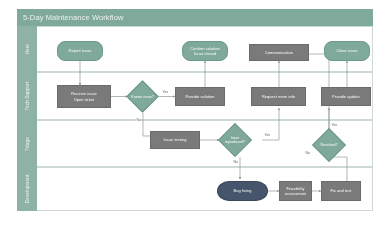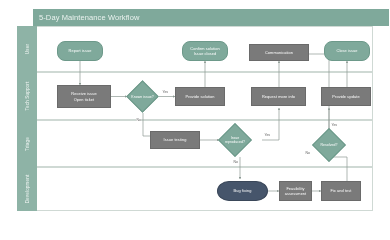--- a/index.html
+++ b/index.html
@@ -31,21 +31,20 @@
     height: 17px;
     background: #7fa99b;
     color: #eaf2ef;
     font-size: 7.5px;
     line-height: 17px;
     padding-left: 6px;
     box-sizing: border-box;
     letter-spacing: 0.1px;
     white-space: nowrap;
     overflow: hidden;
-    margin-left: 16px;
   }
   .lane {
     position: absolute;
     left: 0;
     width: 356px;
     box-sizing: border-box;
   }
   .lane-header {
     position: absolute;
     left: 0;

